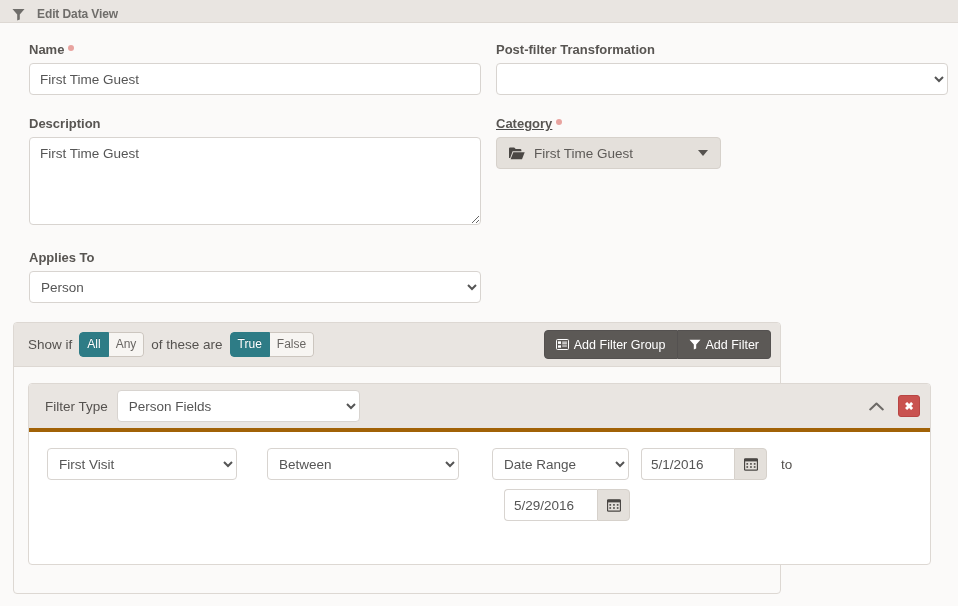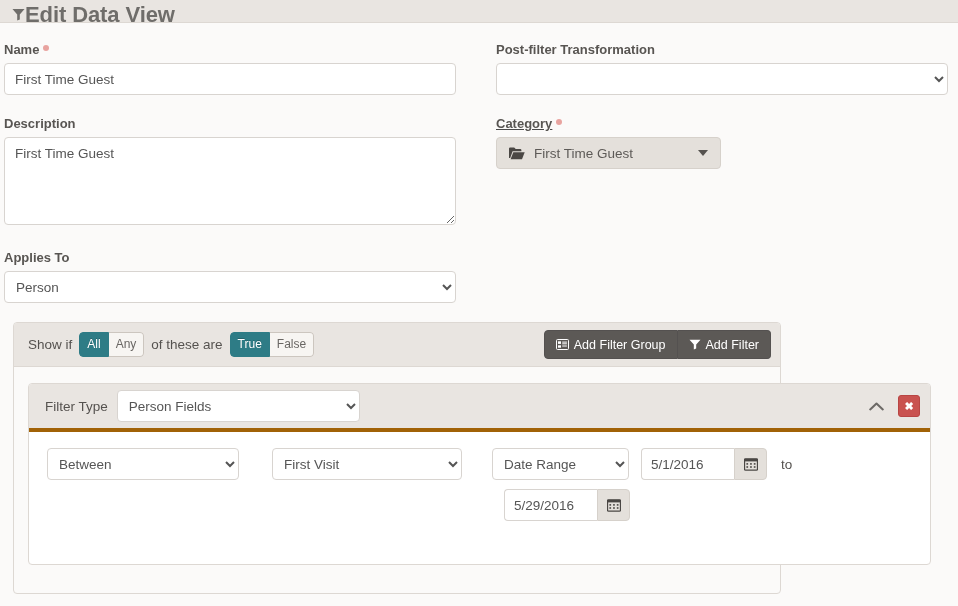--- a/index.html
+++ b/index.html
@@ -16,33 +16,33 @@
 
   
   .panel-heading {
     position: absolute; left: 0; top: 0; width: 958px; height: 23px;
     background: #e9e5e1;
     border-bottom: 1px solid #ddd8d3;
     padding: 0 12px;
     display: flex; align-items: flex-end;
   }
   .panel-title {
-    font-size: 22px; font-weight: bold; color: #6f6d6a;
+    font-size: 12px; font-weight: bold; color: #6f6d6a;
     line-height: 19px; letter-spacing: -0.1px;
-    display: flex; align-items: center; gap: 0;
+    display: flex; align-items: center; gap: 12px;
     transform: translateY(2px);
   }
   .funnel { display: inline-block; width: 13px; height: 13px; position: relative; }
   .funnel svg { display: block; }
 
   
   .panel-body { position: absolute; left: 0; top: 24px; width: 958px; }
 
   .row { position: relative; }
-  .col-left  { position: absolute; left: 4px; width: 452px; }
+  .col-left  { position: absolute; left: 29px; width: 452px; }
   .col-right { position: absolute; left: 496px; width: 452px; }
 
   label.fl {
     display: block; font-weight: bold; font-size: 13px; color: #585552;
     margin-bottom: 5px; line-height: 16px;
   }
   .req {
     display: inline-block; width: 6px; height: 6px; border-radius: 50%;
     background: #e8a39f; vertical-align: 3px; margin-left: 4px;
   }
@@ -309,25 +309,25 @@
               </svg>
           </button>
           <button class="btn-danger">
             <span>✖</span>
           </button>
         </span>
       </div>
 
       <div class="fg-body">
         <div class="crit-row">
+          <select class="form-control sel-field">
+            <option>First Visit</option>
+          </select>
           <select class="form-control sel-op">
             <option>Between</option>
-          </select>
-          <select class="form-control sel-field">
-            <option>First Visit</option>
           </select>
           <select class="form-control sel-dtype">
             <option>Date Range</option>
           </select>
           <span class="input-group">
             <input type="text" value="5/1/2016" style="">
             <button class="cal-btn">
               <span style="display:flex;">
                 <svg width="14" height="14" viewBox="0 0 14 14">
                   <rect x="0.5" y="1.8" width="13" height="11.4" rx="1" fill="none" stroke="#4a4744" stroke-width="1.3"></rect>

